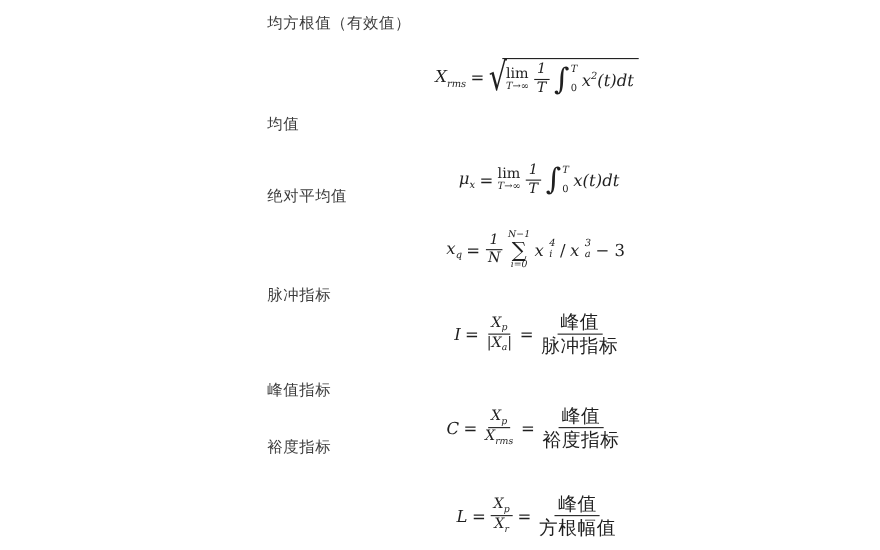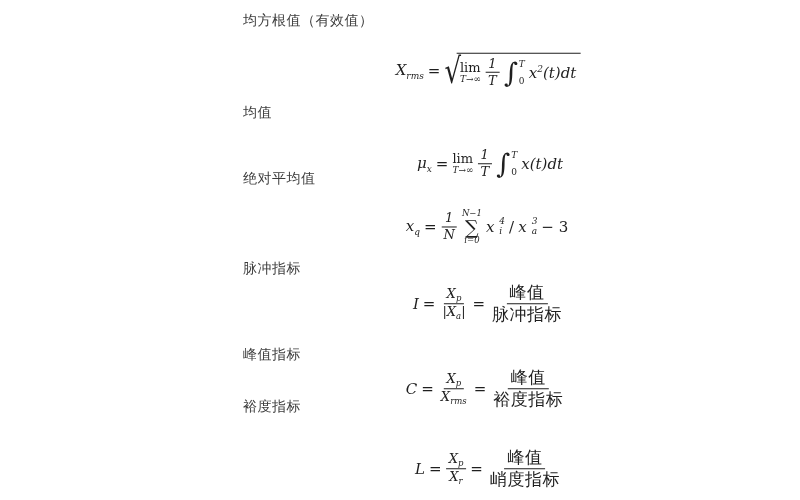--- a/index.html
+++ b/index.html
@@ -167,15 +167,15 @@
 <div class="fml" style="left:489px; top:469px;">
   <span>L</span>
   <span class="up">=</span>
   <span class="fr">
     <span class="n"><span>X</span><span class="fsb">p</span></span>
     <span class="d"><span>X</span><span class="fsb">r</span></span>
   </span>
   <span class="up">=</span>
   <span class="fr">
     <span class="n cn">峰值</span>
-    <span class="d cn">峭度指标</span>
+    <span class="d cn">方根幅值</span>
   </span>
 </div>
 
 </body></html>

